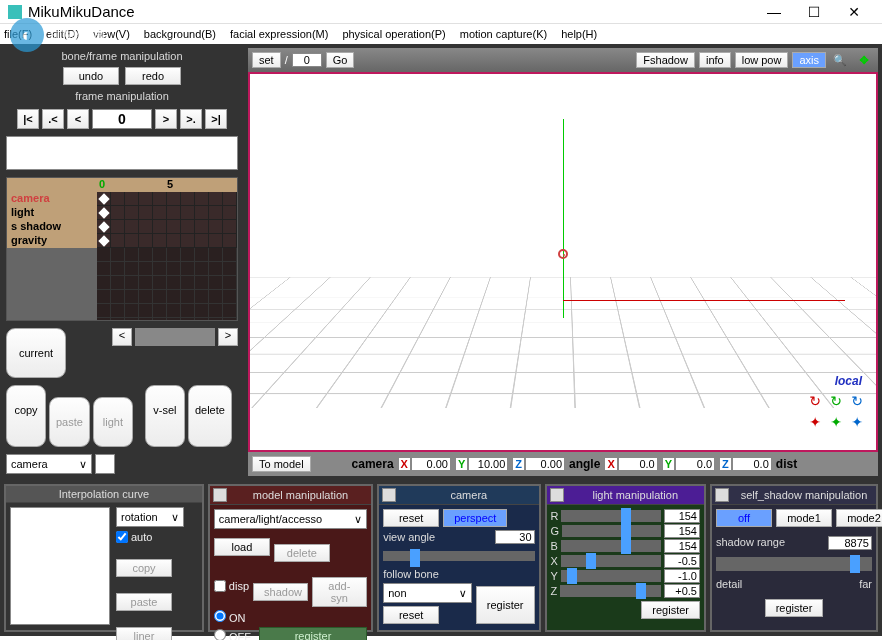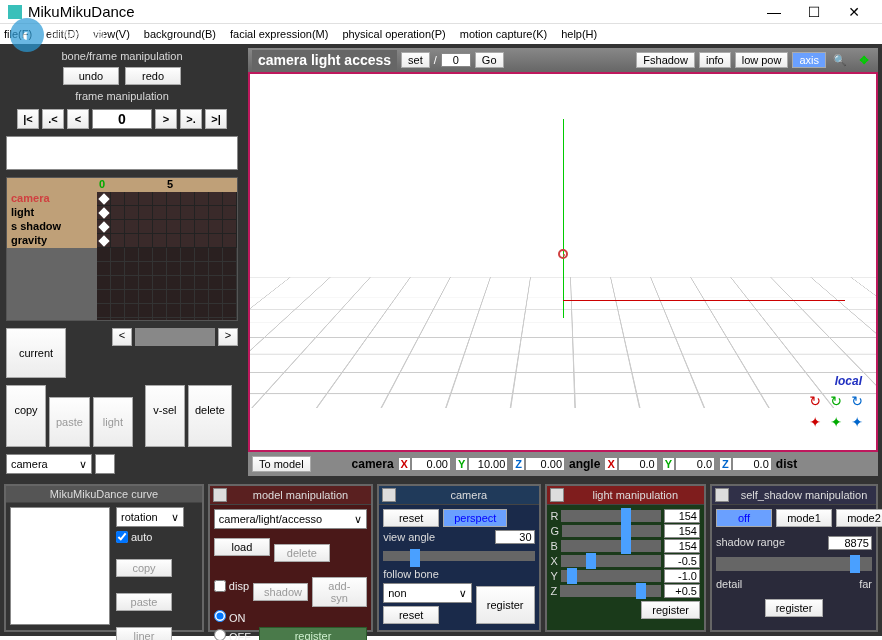--- a/index.html
+++ b/index.html
@@ -33,21 +33,21 @@
 .tl-row .lab.sel { color: #d04040; }
 .tl-row .cells { flex: 1; background: #3a2a2a; display: flex; }
 .tl-row .cells .c { width: 14px; height: 14px; border-right: 1px solid #222; border-bottom: 1px solid #222; position: relative; }
 .tl-row .cells .c.k::after { content: ""; position: absolute; left: 3px; top: 3px; width: 8px; height: 8px; background: #fff; transform: rotate(45deg); }
 .tl-body { background: #2a2020; height: calc(100% - 14px); }
 .tl-body .empty-row { height: 14px; display: flex; }
 .tl-body .empty-row .lab { width: 90px; background: #666; }
 .tl-body .empty-row .cells { flex: 1; display: flex; }
 .tl-body .empty-row .cells .c { width: 14px; height: 14px; border-right: 1px solid #333; border-bottom: 1px solid #333; background: #2a2020; }
 .btnbar { display: flex; gap: 3px; padding: 2px; flex-wrap: wrap; }
-.btnbar .btn { min-width: 40px; padding: 18px 6px; }
+.btnbar .btn { min-width: 40px; padding: 18px 6px; border-radius: 9px; }
 .sel-box { background: #fff; border: 1px solid #888; padding: 1px 4px; min-width: 86px; height: 20px; display: inline-flex; align-items: center; justify-content: space-between; }
 .viewport { flex: 1; background: #333; padding: 4px; display: flex; flex-direction: column; }
 .vp-top { height: 24px; background: linear-gradient(#888,#666); display: flex; align-items: center; padding: 0 4px; gap: 4px; }
 .vp-top .title { background: #666; color: #fff; padding: 2px 6px; font-size: 14px; font-weight: bold; }
 .vp-top .sbtn { background: linear-gradient(#fefefe,#ececec); border: 1px solid #aaa; padding: 1px 6px; font-size: 11px; cursor: pointer; }
 .vp-top .sbtn.active { background: #6aa0ff; color: #fff; }
 .vp-top .num { background: #fff; border: 1px solid #888; width: 30px; text-align: center; }
 .vp-top .spacer { flex: 1; }
 .vp-top .iconbtn { width: 20px; height: 20px; display: inline-flex; align-items: center; justify-content: center; }
 .scene { flex: 1; background: #fff; border: 2px solid #be185d; position: relative; overflow: hidden; }
@@ -80,21 +80,21 @@
 .interp .canvas { width: 100px; height: 118px; background: #fff; border: 1px solid #888; }
 .interp .col { display: flex; flex-direction: column; gap: 4px; align-items: flex-start; }
 .chk { display: inline-flex; align-items: center; gap: 3px; color: #eee; }
 .chk input { width: 12px; height: 12px; }
 .model { width: 172px; background: #4a1818; }
 .model .hdr { background: #5a2020; }
 .model .body .row { display: flex; gap: 4px; align-items: center; }
 .camera { width: 170px; background: #1a2a4a; }
 .camera .hdr { background: #203a5a; }
 .light { width: 168px; background: #1a3a1a; }
-.light .hdr { background: #7f1d1d; }
+.light .hdr { background: #4c1d95; }
 .shadow { width: 168px; background: #2a2a3a; }
 .shadow .hdr { background: #303048; }
 .slider-row { display: flex; align-items: center; gap: 3px; color: #ddd; }
 .slider-row .sl { flex: 1; height: 12px; background: #666; position: relative; }
 .slider-row .sl .th { position: absolute; top: -2px; width: 10px; height: 16px; background: #4aa0ff; }
 .slider-row .val { background: #fff; color: #000; border: 1px solid #888; width: 36px; text-align: right; padding-right: 2px; }
 .radio-row { display: flex; gap: 8px; color: #eee; align-items: center; }
 .radio-row input { width: 12px; height: 12px; }
 .shadow-slider { height: 14px; background: #666; position: relative; margin: 4px 0; }
 .shadow-slider .th { position: absolute; top: -2px; width: 10px; height: 18px; background: #4aa0ff; }
@@ -358,21 +358,20 @@
       <div class="sel-box">
         <span>camera</span>
         <span>∨</span>
       </div>
       <div style="width:20px;height:20px;background:#fff;border:1px solid #888"></div>
     </div>
   </div>
 
   <div class="viewport">
     <div class="vp-top">
-      <span class="title">camera light access</span>
       <span class="sbtn">set</span>
       <span style="color:#fff">/</span>
       <span class="num">0</span>
       <span class="sbtn">Go</span>
       <span class="spacer"></span>
       <span class="sbtn">Fshadow</span>
       <span class="sbtn">info</span>
       <span class="sbtn">low pow</span>
       <span class="sbtn active">axis</span>
       <span class="iconbtn" style="color:#c90">🔍</span>
@@ -424,21 +423,21 @@
         </span>
       <span class="lab">dist</span>
     </div>
   </div>
 </div>
 
 <div class="bottom">
 
   <div class="bpanel interp">
     <div class="hdr">
-        <span class="t">MikuMikuDance curve</span>
+        <span class="t">Interpolation curve</span>
       </div>
     <div class="body">
       <div class="canvas"></div>
       <div class="col">
         <div class="sel-box" style="min-width:68px">
           <span>rotation</span>
           <span>∨</span>
         </div>
         <label class="chk">
             <input type="checkbox" checked="" style="">

